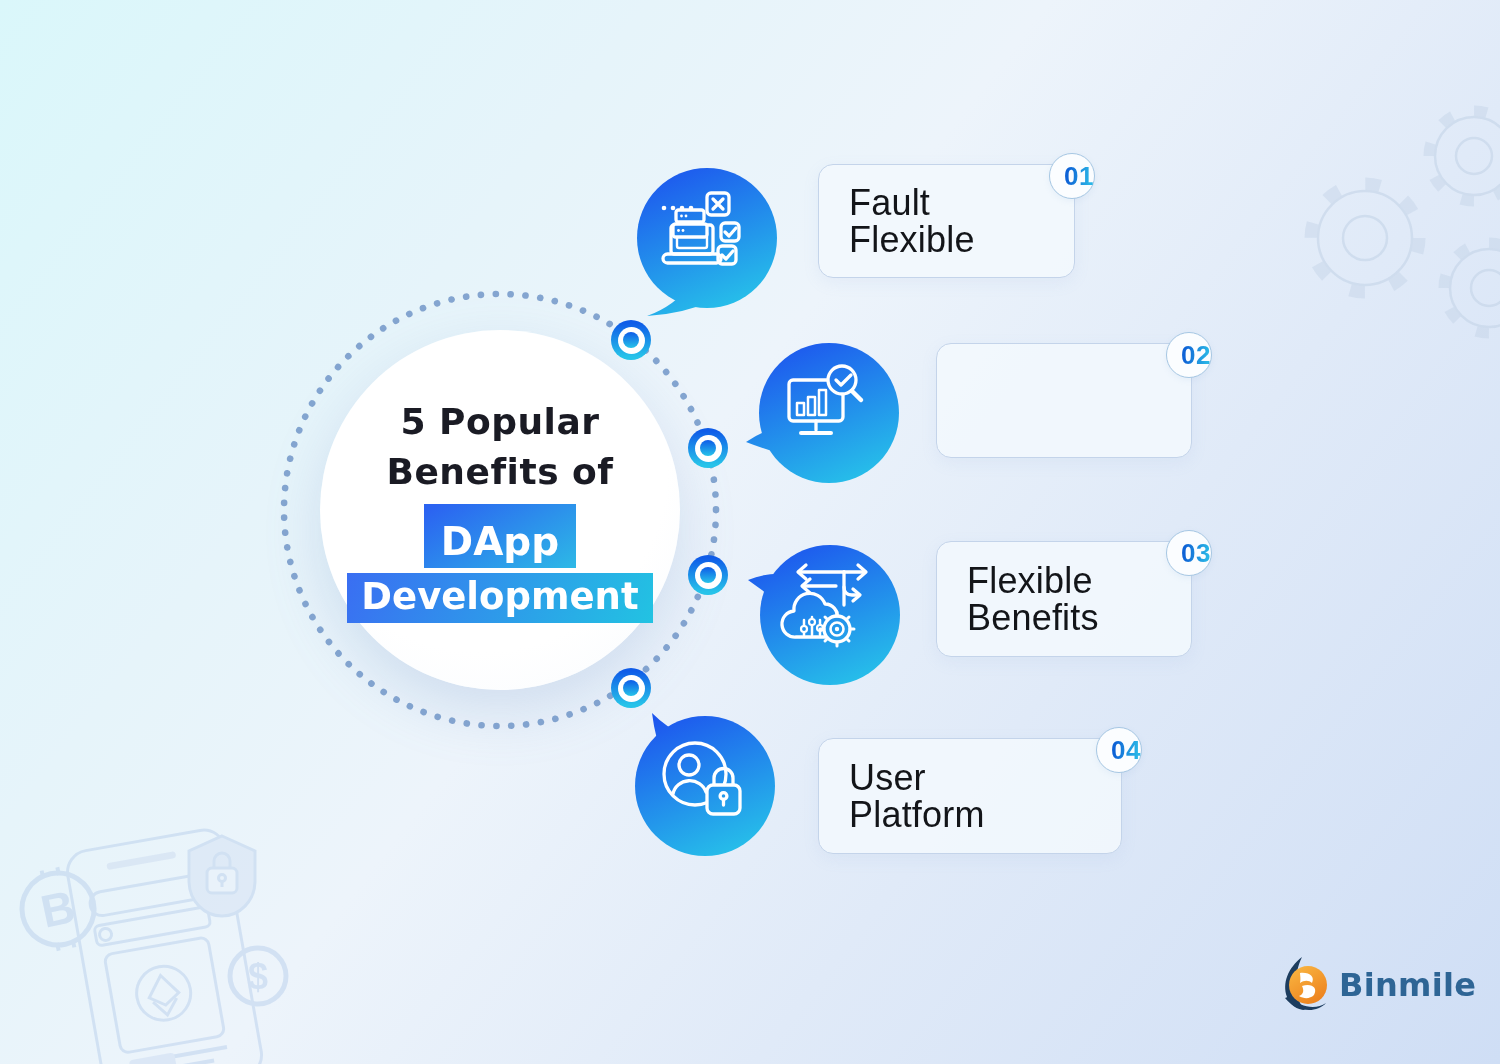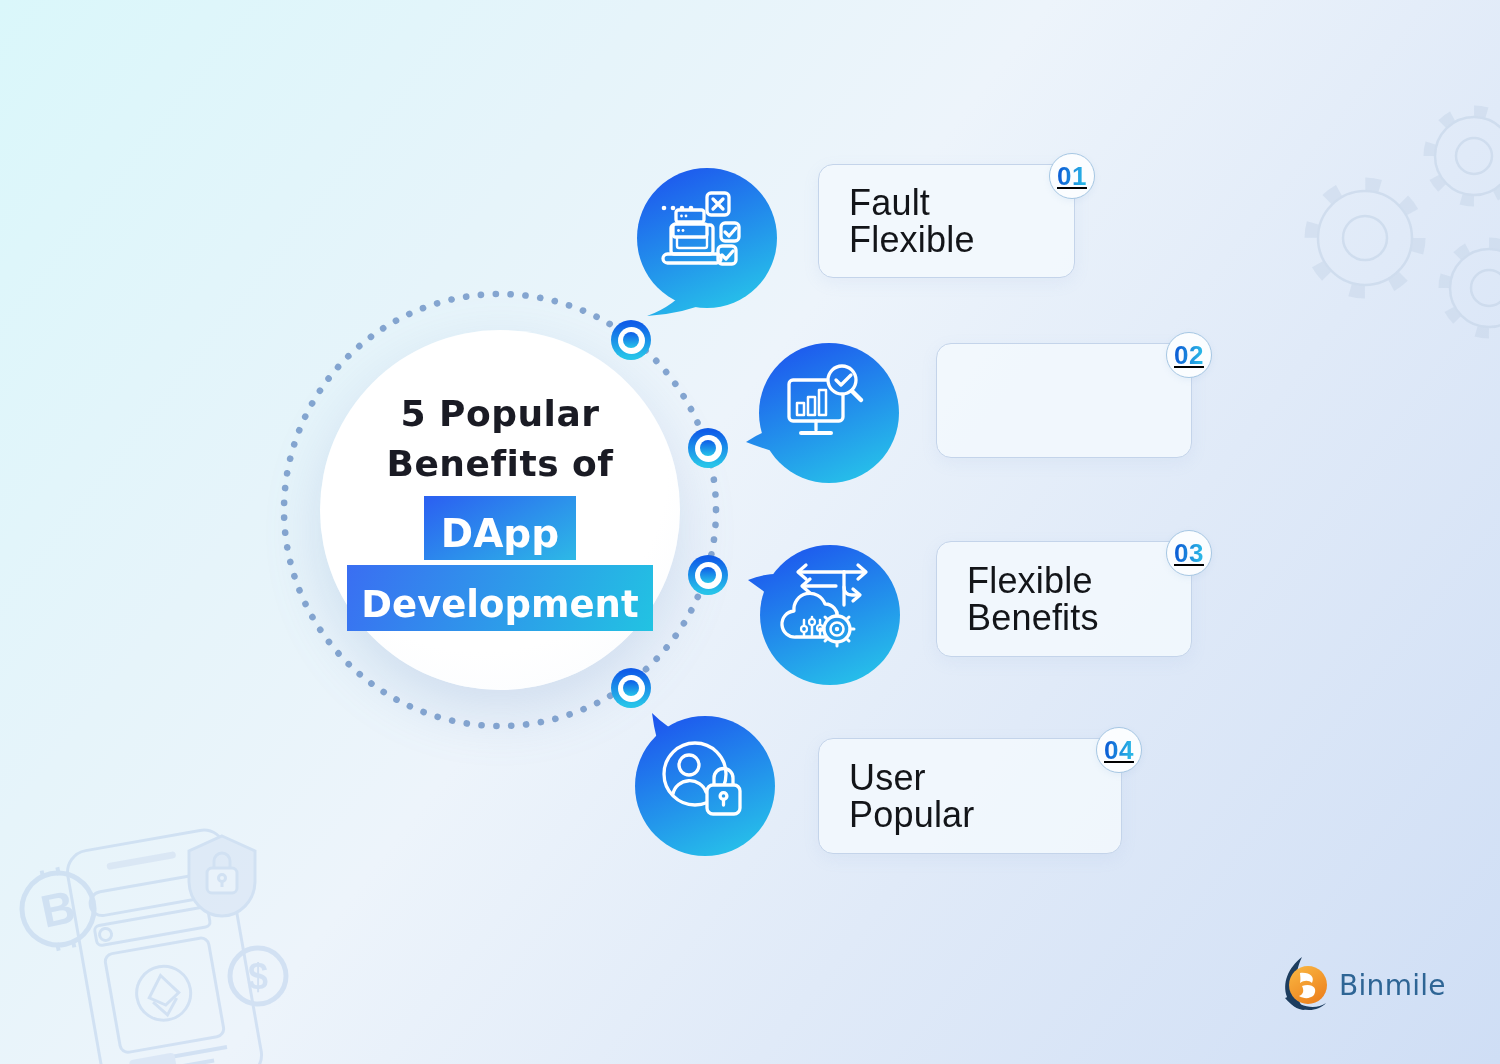--- a/index.html
+++ b/index.html
@@ -18,49 +18,49 @@
   .center-circle{position:absolute;left:320px;top:330px;width:360px;height:360px;border-radius:50%;
     background:radial-gradient(circle at 45% 38%,#ffffff 62%,#f7fafd 100%);
     box-shadow:0 22px 55px rgba(110,145,200,.22);
     display:flex;flex-direction:column;align-items:center;justify-content:center;z-index:3;}
   .title-line{font-family:"DejaVu Sans",sans-serif;font-weight:600;font-size:36px;line-height:50px;
     color:#1a1b24;letter-spacing:.5px;}
   .hl{font-family:"DejaVu Sans",sans-serif;font-weight:600;color:#ffffff;display:flex;align-items:center;
     justify-content:center;}
   .hl-dapp{margin-top:7px;padding:15px 17px 4px;font-size:39px;
     background:linear-gradient(150deg,#2b63f1 5%,#2db9e6 100%);}
-  .hl-dev{margin-top:5px;padding:18px 14px 5px;font-size:37px;
+  .hl-dev{margin-top:5px;padding:2px 14px 5px;font-size:37px;
     background:linear-gradient(115deg,#3a6ef2 0%,#22c3e2 100%);}
 
   
   .marker{position:absolute;width:40px;height:40px;border-radius:50%;z-index:4;
     background:linear-gradient(180deg,#0f5ce8 8%,#27c3e9 92%);
     display:flex;align-items:center;justify-content:center;}
   .marker .mid{width:27px;height:27px;border-radius:50%;background:#ffffff;
     display:flex;align-items:center;justify-content:center;}
   .marker .core{width:16px;height:16px;border-radius:50%;
     background:linear-gradient(180deg,#0f5ce8 0%,#27c3e9 100%);}
 
   
   .bubble{position:absolute;width:180px;height:180px;z-index:5;}
 
   
   .card{position:absolute;background:rgba(243,248,253,.88);border:1.6px solid #c4d4ea;border-radius:15px;
     box-shadow:0 5px 16px rgba(140,170,215,.10);display:flex;align-items:center;z-index:2;}
   .card-label{padding-left:30px;font-size:36px;line-height:37px;color:#131519;font-weight:400;letter-spacing:.2px;}
   .badge{position:absolute;top:-12px;right:-21px;width:46px;height:46px;border-radius:50%;background:#fbfdff;
-    border:1.6px solid #a6c7e3;display:flex;align-items:center;justify-content:center;
-    box-shadow:0 2px 6px rgba(140,170,215,.12);text-decoration:underline;}
+    border:1.6px solid #a6c7e3;display:flex;align-items:center;justify-content:flex-end;
+    box-shadow:0 2px 6px rgba(140,170,215,.12);}
   .badge-num{font-size:26px;font-weight:600;letter-spacing:.5px;
     background:linear-gradient(95deg,#0e62d6 15%,#29b4e6 85%);
     -webkit-background-clip:text;background-clip:text;color:transparent;}
 
   
   .logo{position:absolute;left:1278px;top:956px;display:flex;align-items:center;gap:9px;z-index:4;}
-  .logo-text{font-family:"DejaVu Sans",sans-serif;font-size:28px;font-weight:400;color:#2e6595;letter-spacing:.3px;}
+  .logo-text{font-family:"DejaVu Sans",sans-serif;font-size:32px;font-weight:700;color:#2e6595;letter-spacing:.3px;}
 </style>
 </head>
 <body>
 
 <div class="stage">
 
   <svg class="decor" style="left:1282px;top:96px;" width="218" height="246" viewBox="0 0 218 246" fill="none">
     <g stroke="#c2d2e6" opacity="0.55">
       <g>
         <circle cx="83" cy="142" r="54" stroke-width="13" stroke-dasharray="15 27.4" opacity="0.8"></circle>
@@ -288,21 +288,21 @@
         <div>Benefits</div>
     </div>
     <div class="badge">
         <span class="badge-num">03</span>
       </div>
   </div>
 
   <div class="card" style="left:818px;top:738px;width:304px;height:116px;">
     <div class="card-label">
       <div>User</div>
-        <div>Popular</div>
+        <div>Platform</div>
     </div>
     <div class="badge">
         <span class="badge-num">04</span>
       </div>
   </div>
 
   <div class="logo">
     <svg width="52" height="58" viewBox="0 0 52 58">
       <defs>
           <linearGradient id="glogo" x1="0.2" y1="0" x2="0.8" y2="1">

